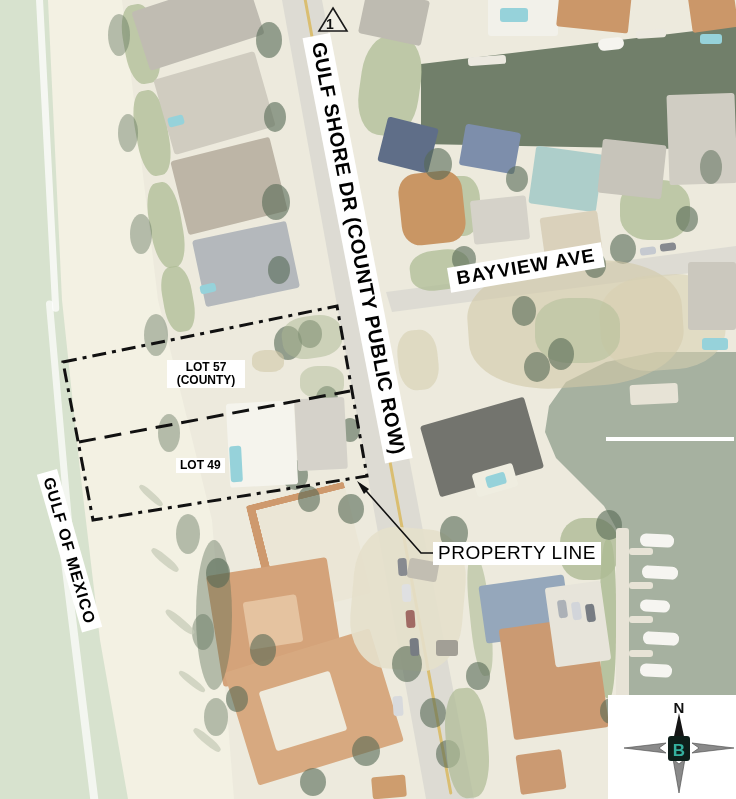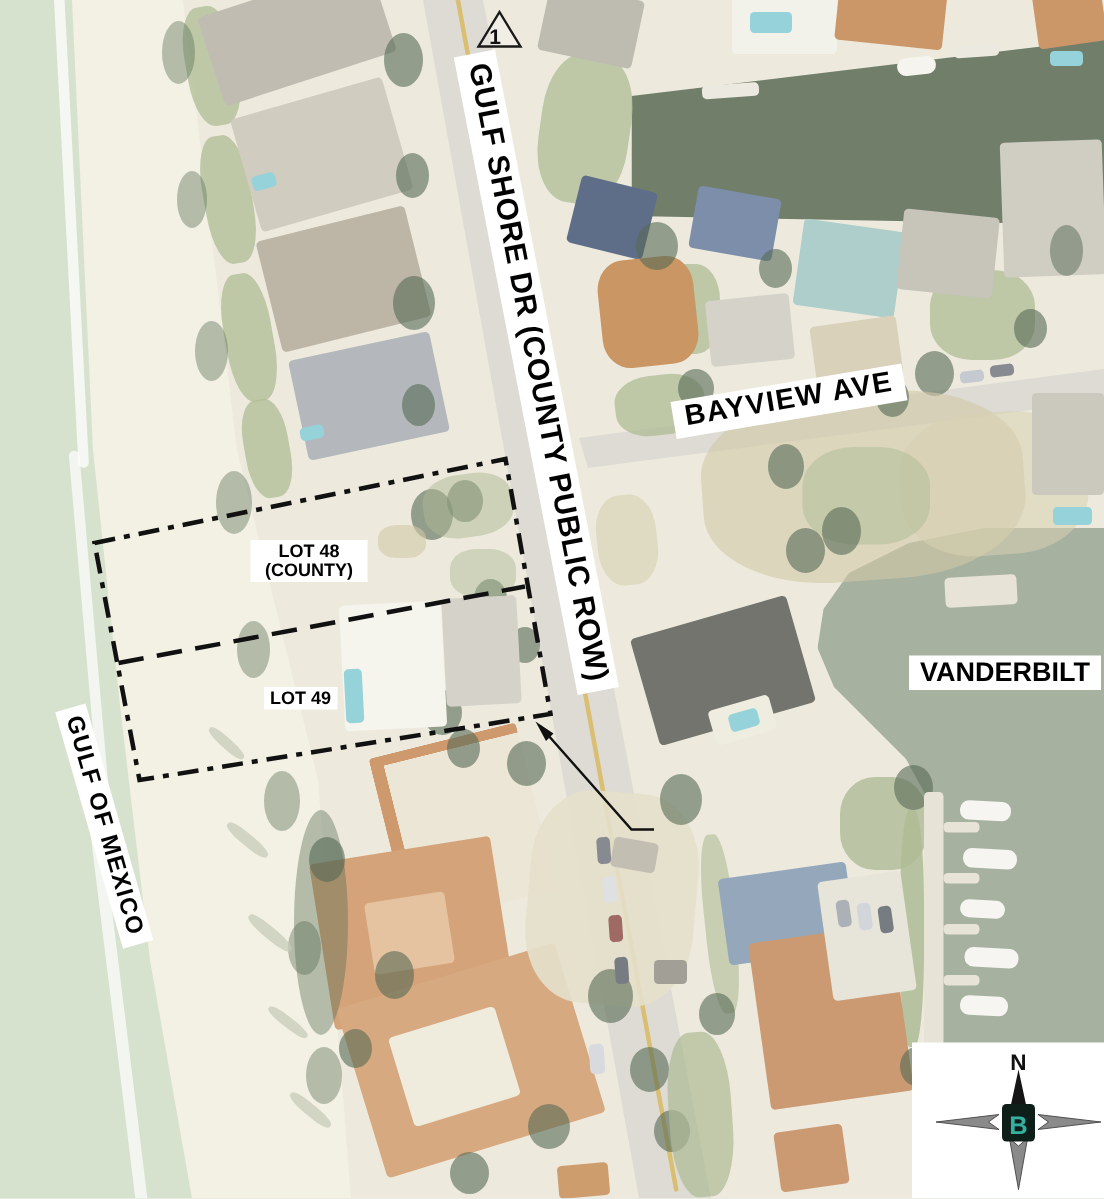--- a/index.html
+++ b/index.html
@@ -189,27 +189,27 @@
     <path d="M436,553 L421,553 L360,484" fill="none" stroke="#111" stroke-width="1.6"></path>
     <polygon points="357,481 369,489 364,494" fill="#111"></polygon>
     <path d="M333,8 L347,31 L319,31 Z" fill="rgba(255,255,255,0.25)" stroke="#1a1a1a" stroke-width="1.6"></path>
     <text x="330" y="29" font-size="14" font-weight="bold" text-anchor="middle" fill="#111" font-family="Liberation Sans, sans-serif">1</text>
   </svg>
 
   <div class="lbl" style="left:330px;top:33px;transform:rotate(79deg);transform-origin:0 0;font-size:20px;padding:3px 7px;letter-spacing:.5px;">GULF SHORE DR (COUNTY PUBLIC ROW)</div>
   <div class="lbl" style="left:447px;top:268px;transform:rotate(-9.5deg);transform-origin:0 0;font-size:19px;padding:2px 8px;letter-spacing:1px;">BAYVIEW AVE</div>
   <div class="lbl" style="left:57px;top:469px;transform:rotate(74deg);transform-origin:0 0;font-size:16px;padding:2px 6px;letter-spacing:1px;">GULF OF MEXICO</div>
   <div class="lbl" style="left:606px;top:437px;width:128px;font-size:18px;line-height:19px;text-align:center;padding:2px 0;">
-    <div>VANDERBILT</div>
   </div>
   <div class="lbl" style="left:167px;top:360px;width:74px;font-size:12px;text-align:center;padding:1px 2px;">
-    <div>LOT 48</div>
+    <div>LOT 57</div>
     <div>(COUNTY)</div>
   </div>
   <div class="lbl" style="left:176px;top:458px;font-size:12px;padding:1px 4px;">LOT 49</div>
+  <div class="lbl" style="left:433px;top:542px;font-size:19px;font-weight:400;padding:1px 5px;letter-spacing:.5px;">PROPERTY LINE</div>
 
   <div id="compass" style="background-color: rgb(255, 255, 255);">
     <svg width="128" height="104" viewBox="0 0 128 104">
       <text x="71" y="18" font-size="15" font-weight="bold" text-anchor="middle" fill="#111" font-family="Liberation Sans, sans-serif">N</text>
       <polygon points="71,18 77,46 71,41 65,46" fill="#151515"></polygon>
       <polygon points="16,53 58,48 51,53 58,58" fill="#8a8a8a" stroke="#444" stroke-width="0.6"></polygon>
       <polygon points="126,53 84,48 91,53 84,58" fill="#8a8a8a" stroke="#444" stroke-width="0.6"></polygon>
       <polygon points="71,98 65,64 71,69 77,64" fill="#8a8a8a" stroke="#444" stroke-width="0.6"></polygon>
       <rect x="60" y="41" width="22" height="25" rx="3" fill="#0e1f1a"></rect>
       <text x="71" y="61" font-size="17" font-weight="bold" text-anchor="middle" fill="#35b09e" font-family="Liberation Sans, sans-serif">B</text>

